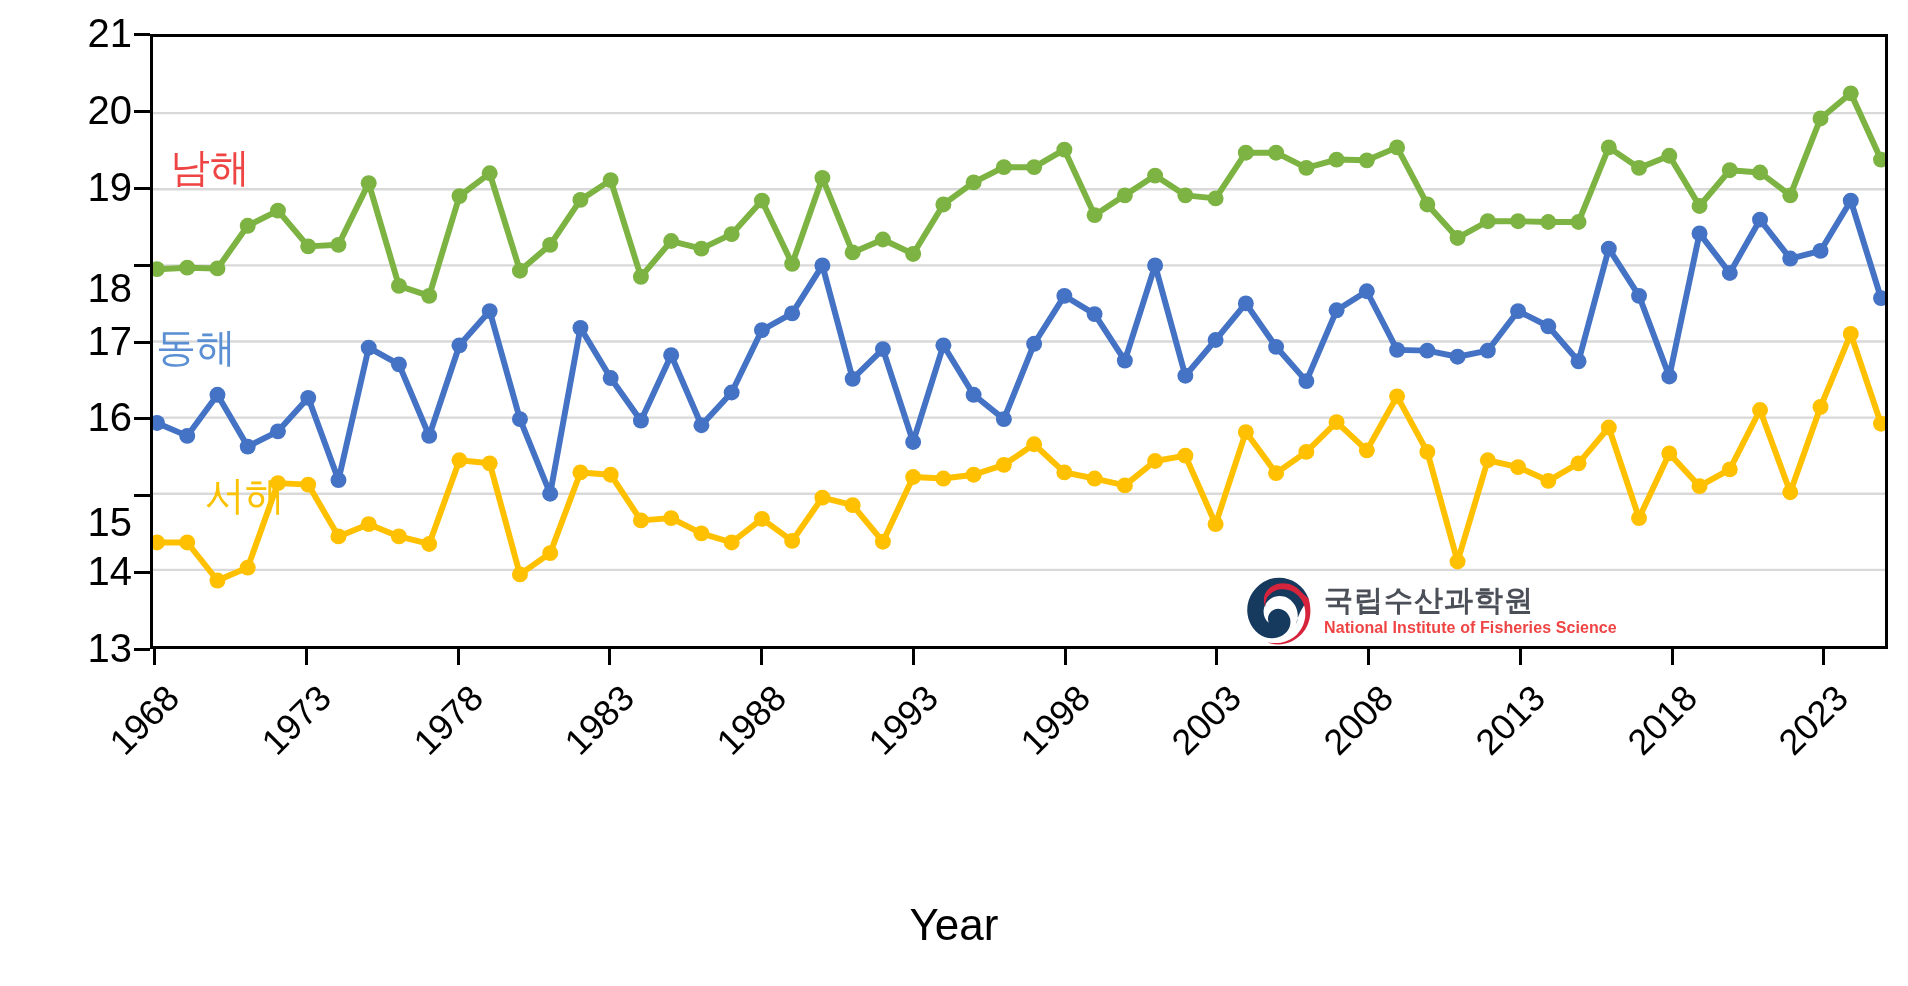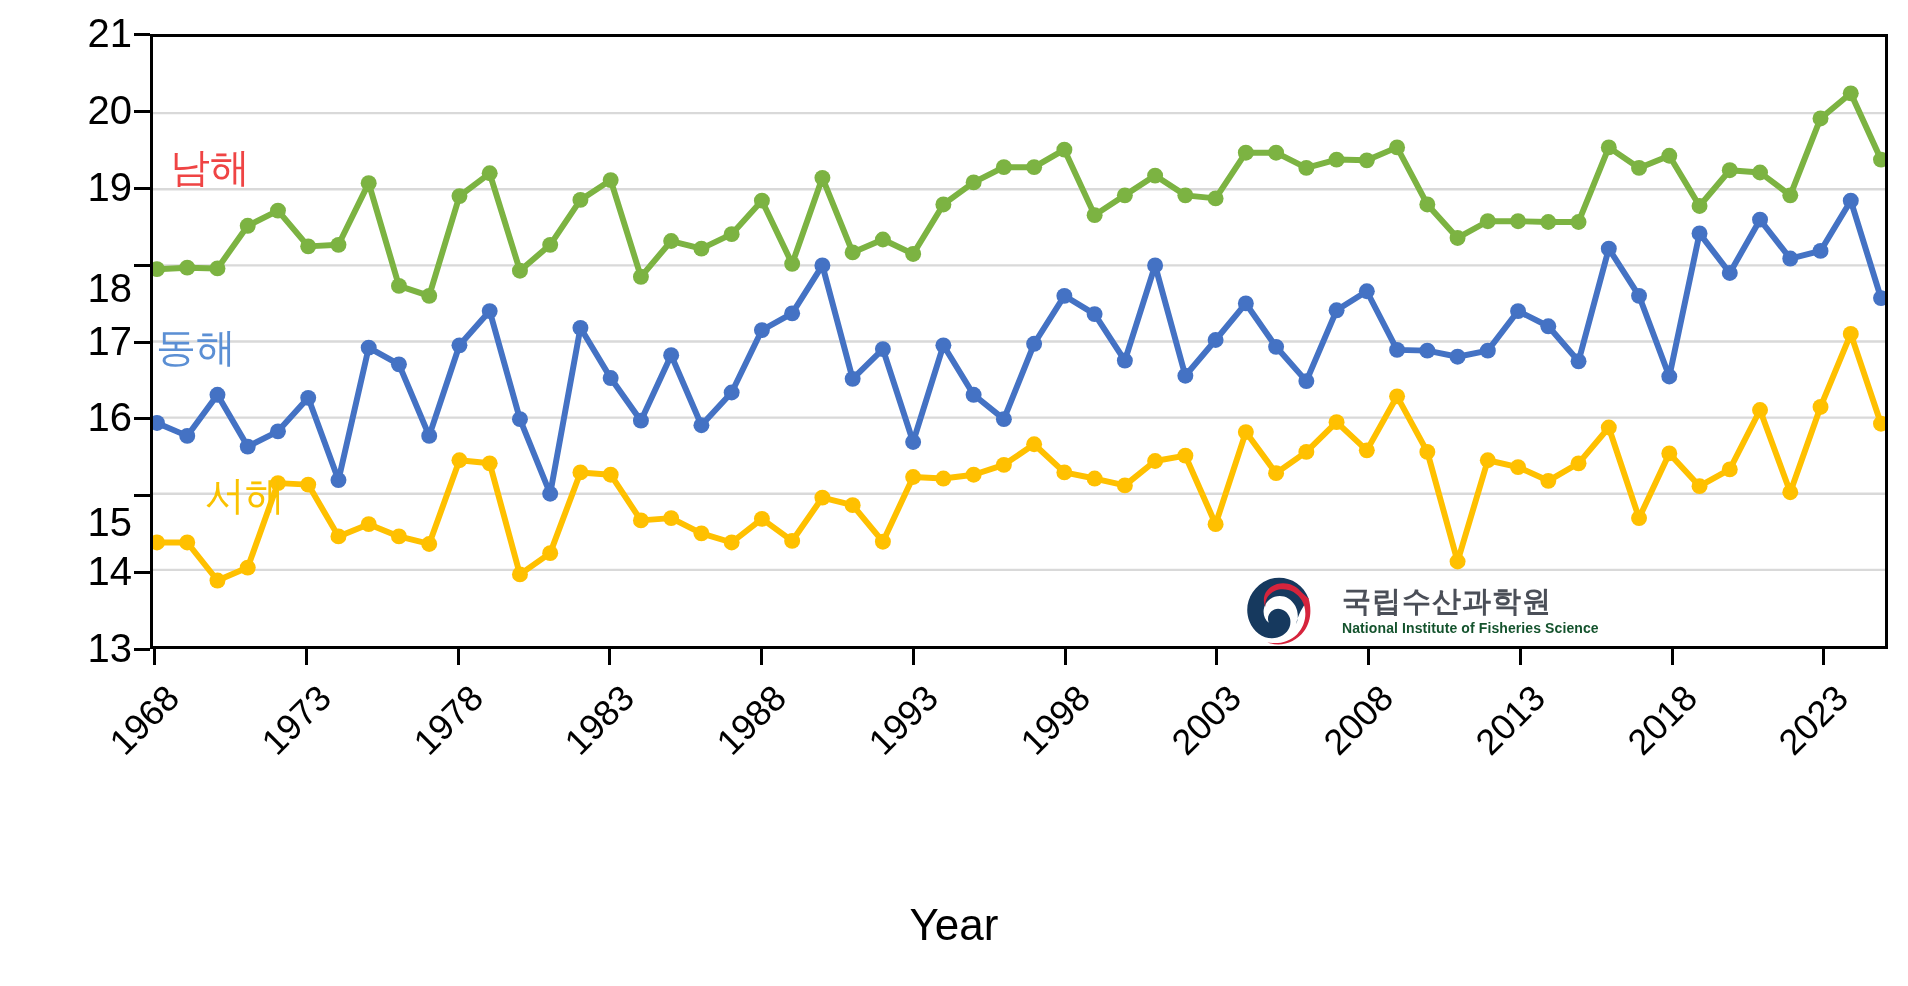--- a/index.html
+++ b/index.html
@@ -23,25 +23,25 @@
 
   
   #chart-title{position:absolute;left:190px;top:42px;font-size:40px;color:#000;
                white-space:nowrap;letter-spacing:-0.5px;}
   .series-tag{position:absolute;font-size:40px;font-weight:400;white-space:nowrap;}
   #tag-south{left:170px;top:140px;color:#ef4444;}
   #tag-east{left:156px;top:320px;color:#5b8fd4;}
   #tag-west{left:170px;top:468px;color:#fac200;margin-left:35px;}
 
   
-  #logo{position:absolute;left:1240px;top:572px;display:flex;align-items:center;gap:24px;}
+  #logo{position:absolute;left:1240px;top:572px;display:flex;align-items:center;gap:6px;}
   #logo-mark{width:78px;height:78px;flex:0 0 78px;}
   #logo-text{display:flex;flex-direction:column;justify-content:center;}
   #logo-kr{font-size:29px;color:#4b4f58;letter-spacing:1px;line-height:1.05;font-weight:bold;}
-  #logo-en{font-size:14px;color:#14532d;letter-spacing:0.1px;margin-top:4px;font-weight:bold;}
+  #logo-en{font-size:16px;color:#ef4444;letter-spacing:0.1px;margin-top:4px;font-weight:bold;}
 </style>
 </head>
 <body>
 
 <div id="root">
 
   <div id="ytick-labels">
       <div class="ytick-label" style="right: 1776px; top: 34px;">21</div>
       <div style="position: absolute; width: 16px; height: 3px; background: rgb(0, 0, 0); left: 134px; top: 33px;"></div>
       <div class="ytick-label" style="right: 1776px; top: 110.875px;">20</div>

